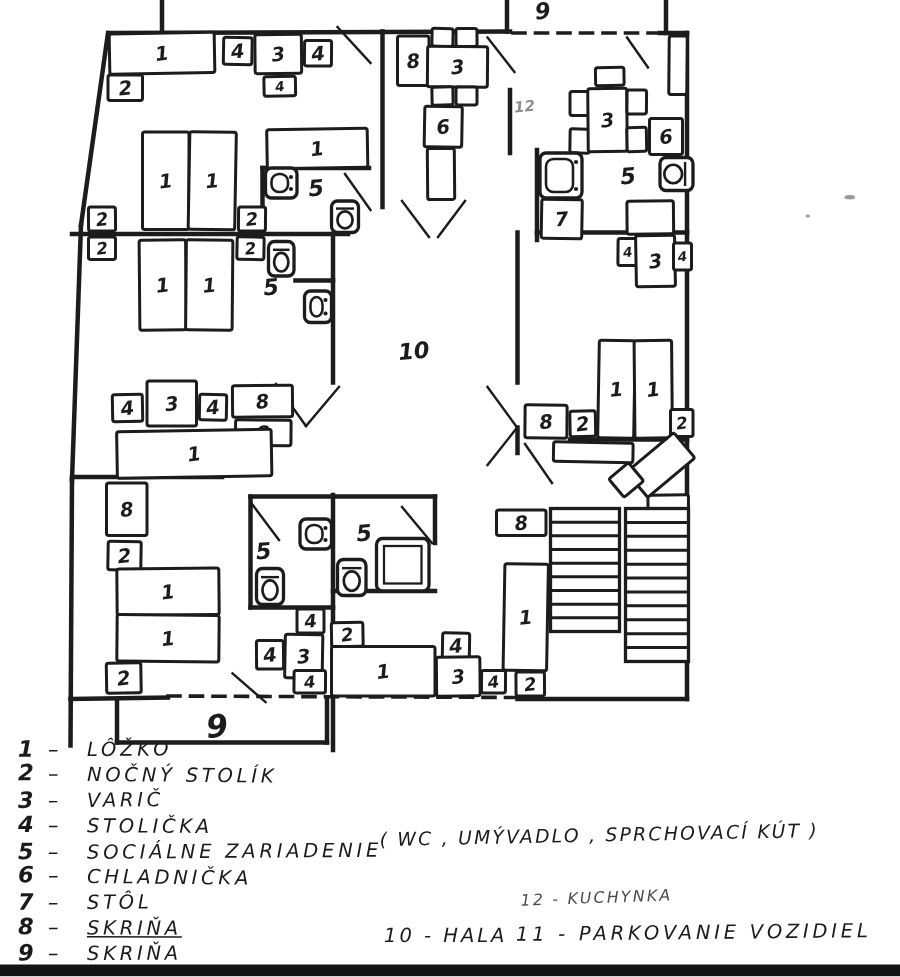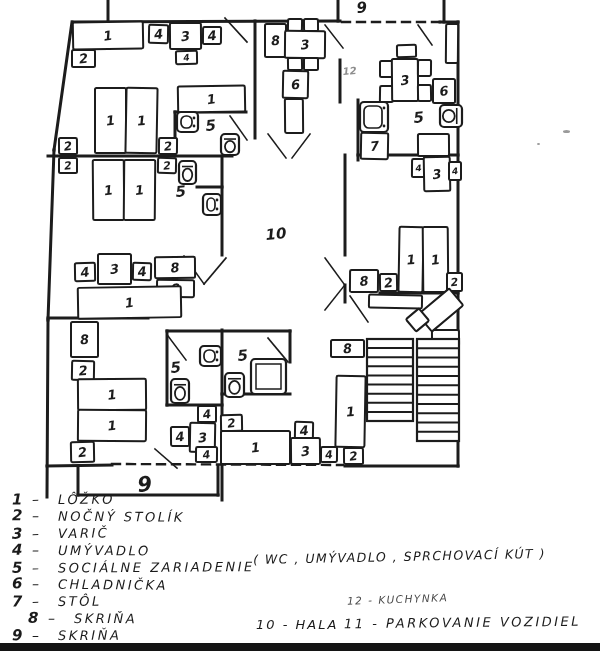--- a/index.html
+++ b/index.html
@@ -418,25 +418,25 @@
       <text x="171" y="373" font-size="15" font-style="italic" font-weight="bold" fill="#1c1c1c" transform="rotate(-5 171 373)">5</text>
       <text x="238" y="361" font-size="15" font-style="italic" font-weight="bold" fill="#1c1c1c" transform="rotate(-5 238 361)">5</text>
       <text x="414" y="123" font-size="15" font-style="italic" font-weight="bold" fill="#1c1c1c" transform="rotate(-5 414 123)">5</text>
       <text x="343" y="75" font-size="10" font-style="italic" font-weight="bold" fill="#8d8d8d" transform="rotate(-5 343 75)">12</text>
     </svg>
 
   <div class="legend" id="legend-list">
       <div class="legend-line" style="left: 12px; top: 3px; transform: rotate(-0.5deg);"><span class="num">1</span><span class="dash">–</span><span class="lab">LÔŽKO</span></div>
       <div class="legend-line" style="left: 12px; top: 20px; transform: rotate(0.5deg);"><span class="num">2</span><span class="dash">–</span><span class="lab">NOČNÝ STOLÍK</span></div>
       <div class="legend-line" style="left: 12px; top: 37px; transform: rotate(-0.8deg);"><span class="num">3</span><span class="dash">–</span><span class="lab">VARIČ</span></div>
-      <div class="legend-line" style="left: 12px; top: 54px; transform: rotate(0.3deg);"><span class="num">4</span><span class="dash">–</span><span class="lab">UMÝVADLO</span></div>
+      <div class="legend-line" style="left: 12px; top: 54px; transform: rotate(0.3deg);"><span class="num">4</span><span class="dash">–</span><span class="lab">STOLIČKA</span></div>
       <div class="legend-line" style="left: 12px; top: 71px; transform: rotate(-0.4deg);"><span class="num">5</span><span class="dash">–</span><span class="lab">SOCIÁLNE ZARIADENIE</span></div>
       <div class="legend-line" style="left: 12px; top: 88px; transform: rotate(0.6deg);"><span class="num">6</span><span class="dash">–</span><span class="lab">CHLADNIČKA</span></div>
       <div class="legend-line" style="left: 12px; top: 105px; transform: rotate(-0.6deg);"><span class="num">7</span><span class="dash">–</span><span class="lab">STÔL</span></div>
-      <div class="legend-line" style="left: 28px; top: 122px; transform: rotate(0.2deg);"><span class="num">8</span><span class="dash">–</span><span class="lab">SKRIŇA</span></div>
+      <div class="legend-line" style="left: 12px; top: 122px; transform: rotate(0.2deg); text-decoration: underline;"><span class="num">8</span><span class="dash">–</span><span class="lab">SKRIŇA</span></div>
       <div class="legend-line" style="left: 12px; top: 139px; transform: rotate(-0.3deg);"><span class="num">9</span><span class="dash">–</span><span class="lab">SKRIŇA</span></div>
     </div>
 
   <div class="hand note5">( WC , UMÝVADLO , SPRCHOVACÍ  KÚT )</div>
   <div class="hand extra12">12 - KUCHYNKA</div>
   <div class="hand extra10">10 -  HALA</div>
   <div class="hand extra11">11 -  PARKOVANIE  VOZIDIEL</div>
 
   <div class="scan-bar"></div>
   <div class="speck" style="left:563px;top:130px;width:7px;height:3px;"></div>

